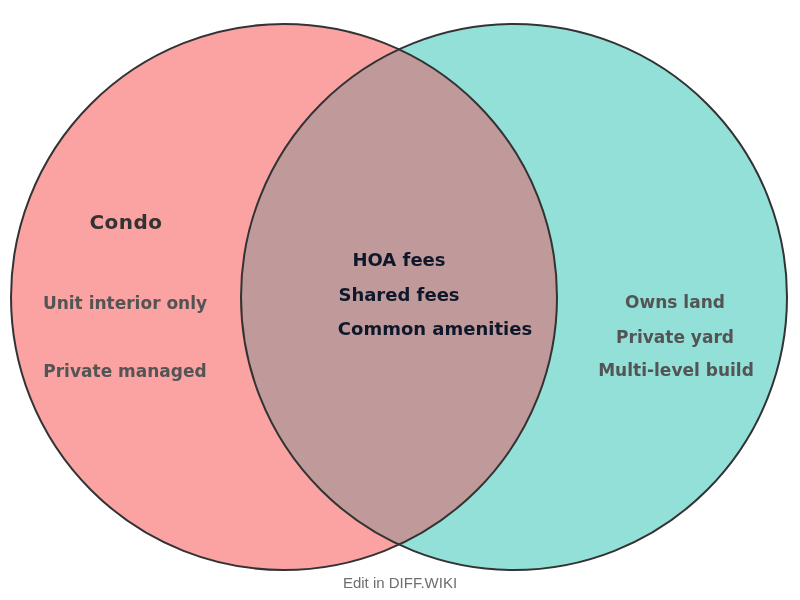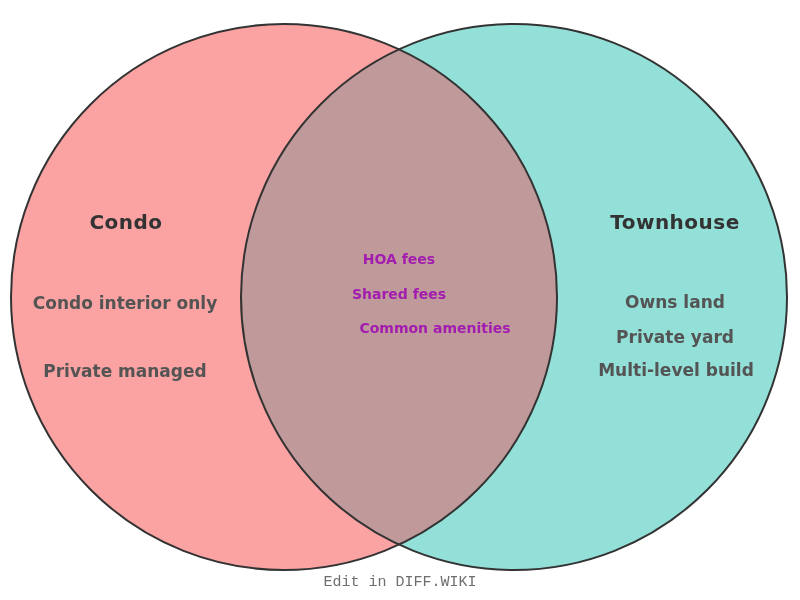--- a/index.html
+++ b/index.html
@@ -31,28 +31,28 @@
   .set-title {
     font-size: 20px;
     color: #333333;
     letter-spacing: 0.5px;
   }
   .side-item {
     font-size: 17px;
     color: #545454;
   }
   .center-item {
-    font-size: 14px;
-    color: #a21caf;
+    font-size: 18px;
+    color: #0f172a;
   }
   .watermark {
     position: absolute;
     transform: translate(-50%, -50%);
     white-space: nowrap;
-    font-family: Liberation Mono, monospace;
+    font-family: Liberation Sans, sans-serif;
     font-weight: normal;
     font-size: 15px;
     color: #6e6e6e;
     cursor: pointer;
   }
 </style>
 </head>
 <body>
 
 <div class="stage">
@@ -66,27 +66,26 @@
     <circle cx="284" cy="297" r="273" fill="#FBA3A3"></circle>
     <circle cx="514" cy="297" r="273" fill="#93E0D9"></circle>
     <g clip-path="url(#clip-left-circle)">
       <circle cx="514" cy="297" r="273" fill="#C09A9B"></circle>
     </g>
     <circle cx="284" cy="297" r="273" fill="none" stroke-width="2" stroke="#333333"></circle>
     <circle cx="514" cy="297" r="273" fill="none" stroke-width="2" stroke="#333333"></circle>
   </svg>
 
   <div class="t set-title" style="left:126px; top:222px;">Condo</div>
-  <div class="t side-item" style="left:125px; top:303px;">Condo interior only</div>
+  <div class="t side-item" style="left:125px; top:303px;">Unit interior only</div>
   <div class="t side-item" style="left:125px; top:371px;">Private managed</div>
 
   <div class="t center-item" style="left:399px; top:259px;">HOA fees</div>
   <div class="t center-item" style="left:399px; top:294px;">Shared fees</div>
   <div class="t center-item" style="left:399px; top:328px;margin-left:36px;">Common amenities</div>
 
-  <div class="t set-title" style="left:675px; top:222px;">Townhouse</div>
   <div class="t side-item" style="left:675px; top:302px;">Owns land</div>
   <div class="t side-item" style="left:675px; top:337px;text-align:center;">Private yard</div>
   <div class="t side-item" style="left:676px; top:370px;">Multi-level build</div>
 
   <div class="watermark" style="left:400px; top:582px;">Edit in DIFF.WIKI</div>
 
 </div>
 
 </body></html>

